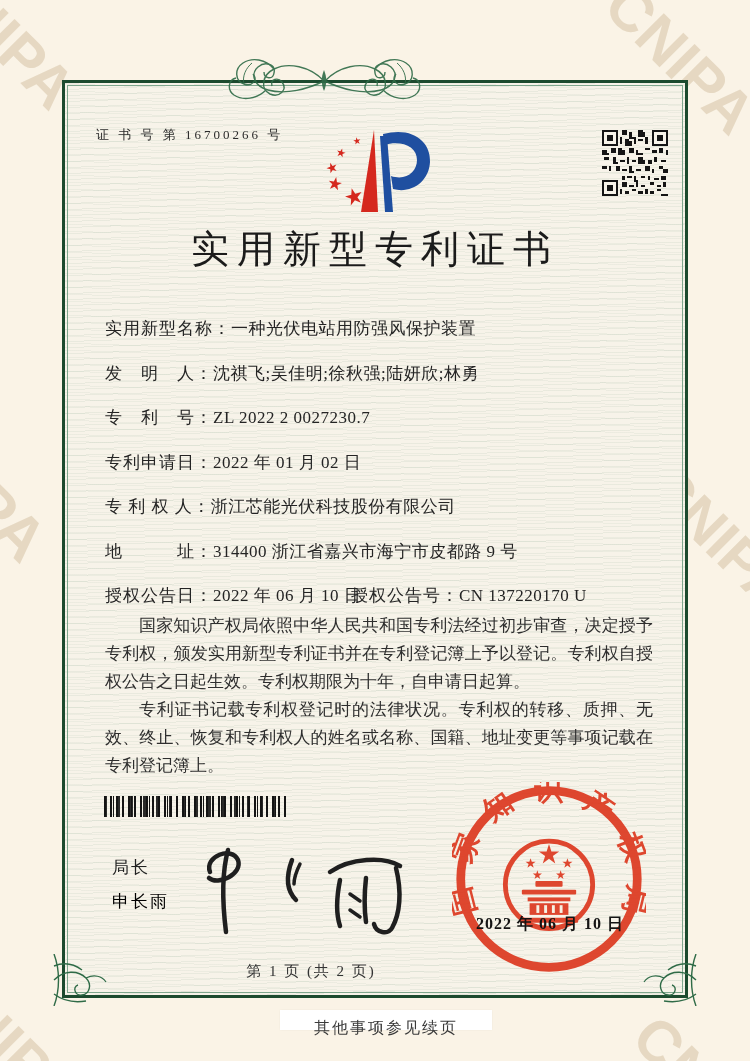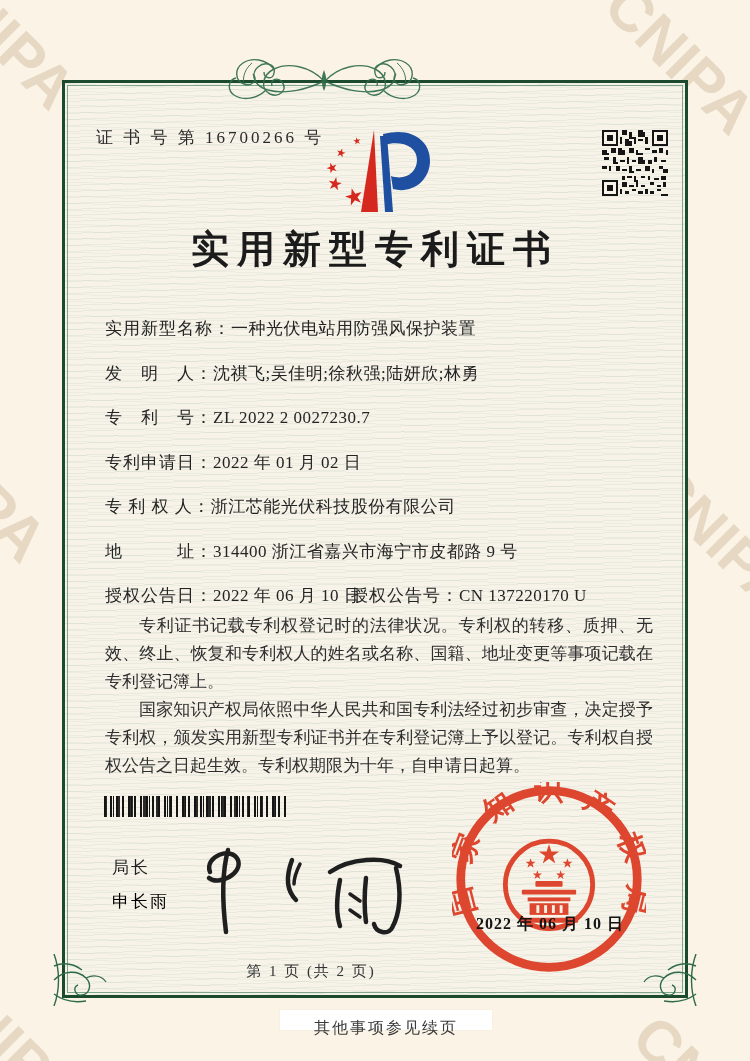--- a/index.html
+++ b/index.html
@@ -15,24 +15,24 @@
 
   
   .frame{position:absolute;left:62px;top:80px;width:626px;height:918px;box-sizing:border-box;
          border:3px solid #1c4a2e;
          background:
            repeating-linear-gradient(178deg, rgba(110,150,122,0.10) 0 1px, rgba(0,0,0,0) 1px 6px),
            repeating-linear-gradient(2deg, rgba(110,150,122,0.08) 0 1px, rgba(0,0,0,0) 1px 7px),
            #f7f3e9;}
   .frame-inner{position:absolute;inset:2px;border:1px solid #7fa68d;pointer-events:none;}
 
-  .cert-no{position:absolute;left:96px;top:126px;font-size:17px;letter-spacing:3px;color:#2a2a2a;}
+  .cert-no{position:absolute;left:96px;top:126px;font-size:13px;letter-spacing:3px;color:#2a2a2a;}
 
   .title{position:absolute;left:62px;top:224px;width:626px;text-align:center;
-         font-size:38px;font-weight:bold;letter-spacing:8px;color:#1b1b1b;}
+         font-size:38px;font-weight:normal;letter-spacing:8px;color:#1b1b1b;}
 
   .fields{position:absolute;left:105px;top:320px;width:560px;font-size:17px;color:#242424;}
   .frow{display:flex;white-space:pre;margin-bottom:26.5px;line-height:18px;}
   .flabel{letter-spacing:1px;}
   .fvalue{letter-spacing:0.5px;}
   .col1{display:inline-block;width:246px;white-space:pre;}
 
   .paras{position:absolute;left:105px;top:612px;width:548px;font-size:17px;line-height:28px;
          text-align:justify;color:#2e2e2e;}
   .paras p{margin:0;text-indent:2em;}
@@ -175,22 +175,22 @@
     <div class="frow">
       <span class="flabel">地　　　址：</span><span class="fvalue">314400 浙江省嘉兴市海宁市皮都路 9 号</span>
     </div>
     <div class="frow">
       <span class="col1"><span class="flabel">授权公告日：</span><span class="fvalue">2022 年 06 月 10 日</span></span>
       <span><span class="flabel">授权公告号：</span><span class="fvalue">CN 137220170 U</span></span>
     </div>
   </div>
 
   <div class="paras">
+    <p>国家知识产权局依照中华人民共和国专利法经过初步审查，决定授予专利权，颁发实用新型专利证书并在专利登记簿上予以登记。专利权自授权公告之日起生效。专利权期限为十年，自申请日起算。</p>
     <p>专利证书记载专利权登记时的法律状况。专利权的转移、质押、无效、终止、恢复和专利权人的姓名或名称、国籍、地址变更等事项记载在专利登记簿上。</p>
-    <p>国家知识产权局依照中华人民共和国专利法经过初步审查，决定授予专利权，颁发实用新型专利证书并在专利登记簿上予以登记。专利权自授权公告之日起生效。专利权期限为十年，自申请日起算。</p>
   </div>
 
   <div class="barcode"></div>
 
   <div class="signer-title">局长</div>
   <div class="signer-name">申长雨</div>
 
   <svg class="signature" viewBox="0 0 225 98">
     <g stroke="#1f1f1f" stroke-width="4.5" fill="none" stroke-linecap="round" stroke-linejoin="round">
       <path d="M40,12 C34,34 34,62 38,94"></path>

